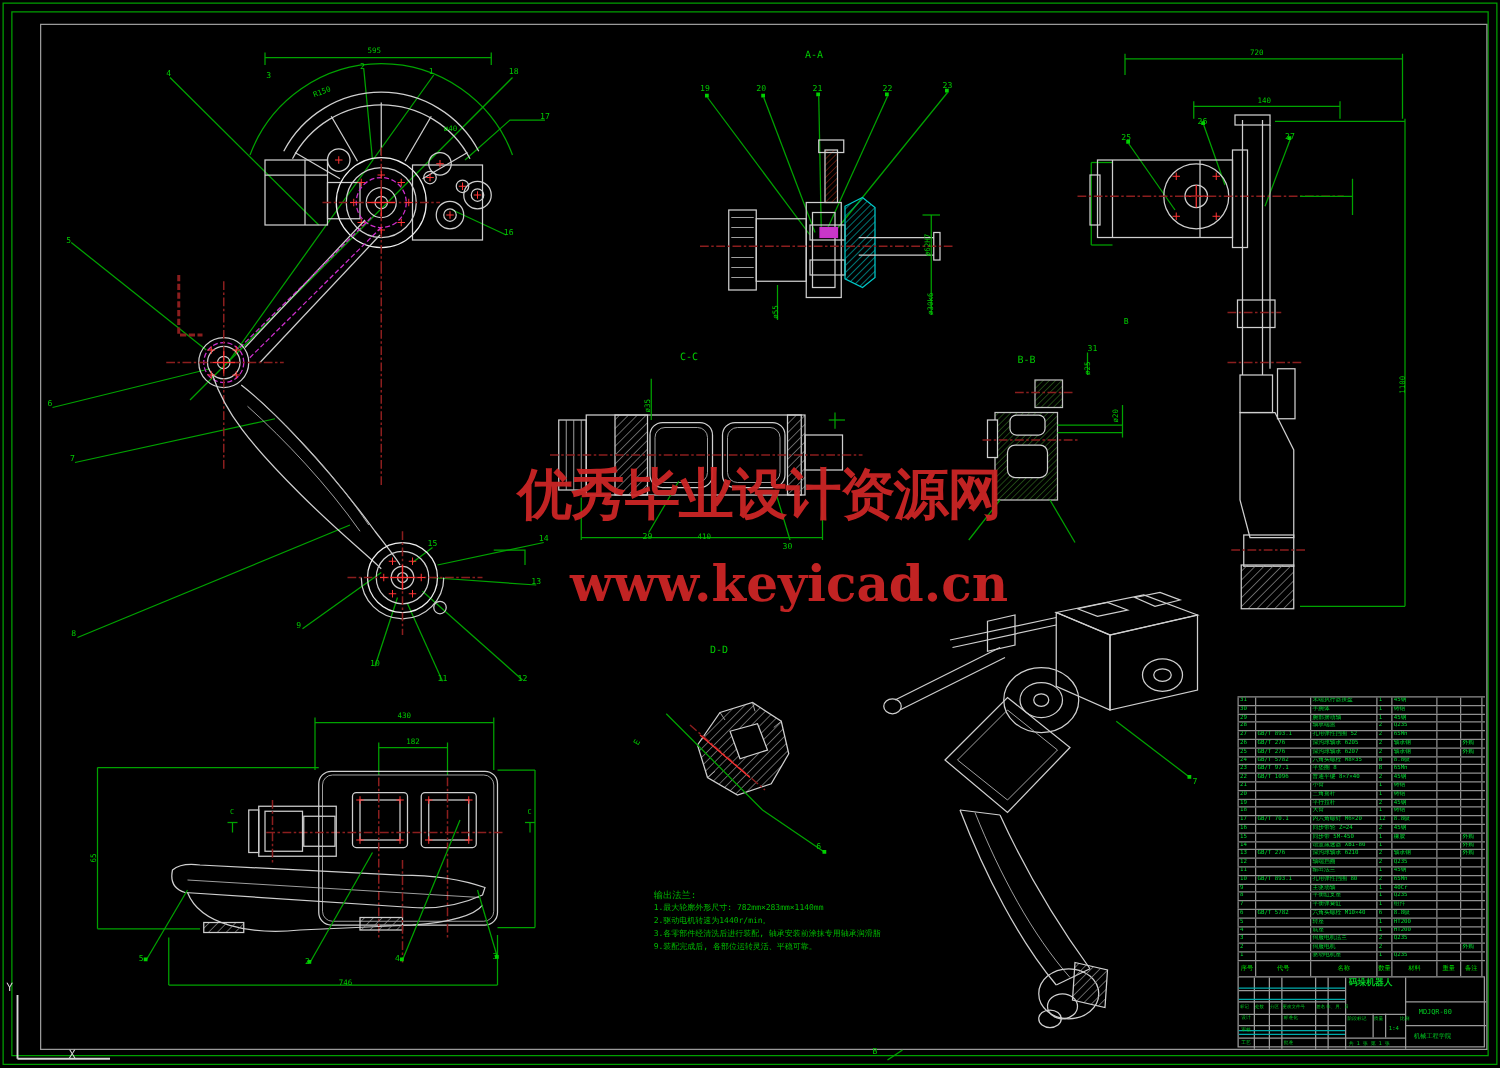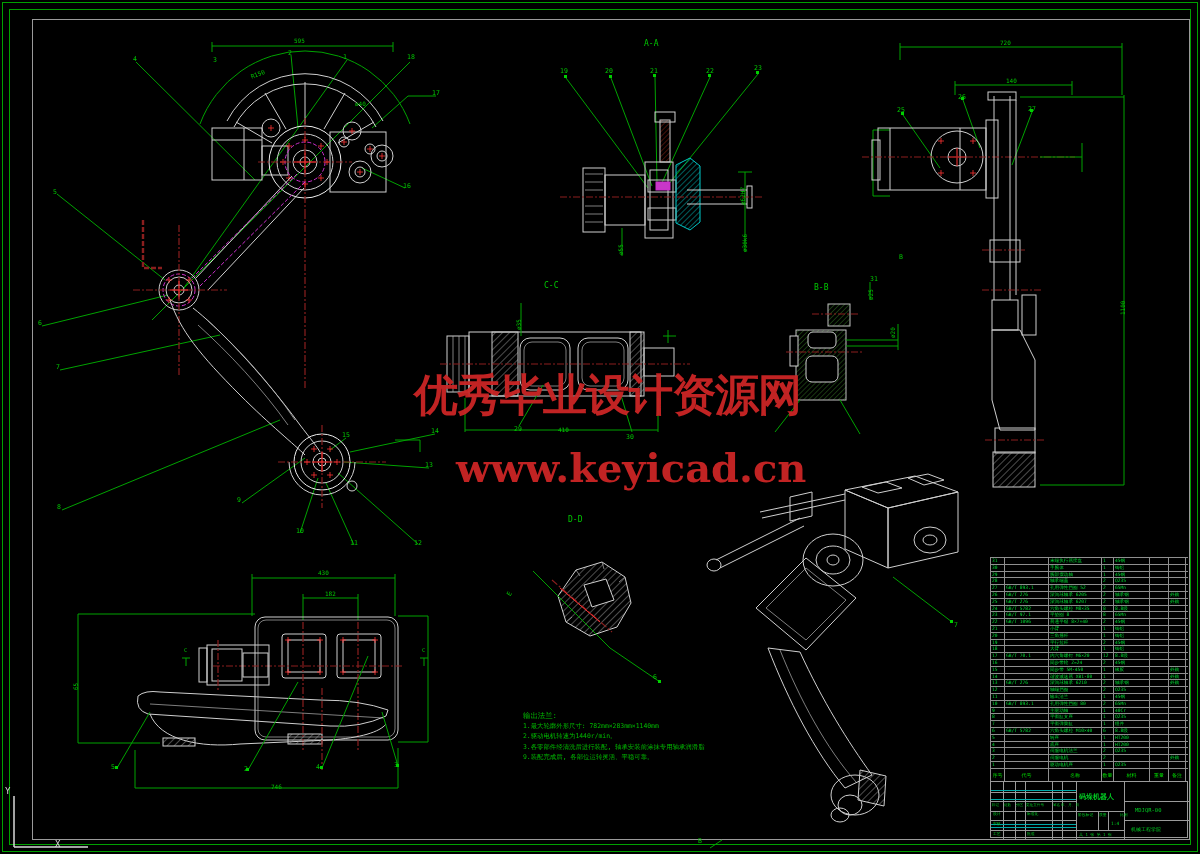--- a/index.html
+++ b/index.html
@@ -815,21 +815,21 @@
     <div class="tb-line" style="left:85px;top:28.5px;width:48px;height:1px;"></div>
     <div class="tb-line" style="left:85px;top:47.5px;width:48px;height:1px;"></div>
     <div class="tb-line" style="left:107px;top:28.5px;width:1px;height:19px;"></div>
     <div class="tb-line" style="left:117px;top:28.5px;width:1px;height:19px;"></div>
     <div class="tb-line" style="left:133px;top:19px;width:65px;height:1px;"></div>
     <div class="tb-line" style="left:133px;top:38px;width:65px;height:1px;"></div>
     <div class="tb-cyan" style="left:0;top:8px;width:85px;"></div>
     <div class="tb-cyan" style="left:0;top:17px;width:85px;"></div>
     <div class="tb-cyan" style="left:0;top:42px;width:85px;"></div>
     <div class="tb-cyan" style="left:0;top:45px;width:85px;"></div>
-    <div class="tb-txt" id="tb-name" style="left:88px;top:12px;font-family:Liberation Mono, monospace;">码垛机器人</div>
+    <div class="tb-txt" id="tb-name" style="left:88px;top:2px;font-family:Liberation Mono, monospace;">码垛机器人</div>
     <div class="tb-txt" id="tb-code" style="left:144px;top:26px;">MDJQR-00</div>
     <div class="tb-txt" id="tb-unit" style="left:140px;top:45px;">机械工程学院</div>
     <div class="tb-txt" style="left:120px;top:40px;font-size:4.5px;">1:4</div>
     <div class="tb-txt" style="left:88px;top:51px;">共 1 张 第 1 张</div>
     <div id="tb-stages">
         <div class="tb-txt" style="left: 87px; top: 31px; font-size: 3.8px;">阶段标记</div>
         <div class="tb-txt" style="left: 108px; top: 31px; font-size: 3.8px;">质量</div>
         <div class="tb-txt" style="left: 129px; top: 31px; font-size: 3.8px;">比例</div>
       </div>
     <div id="tb-revs">

